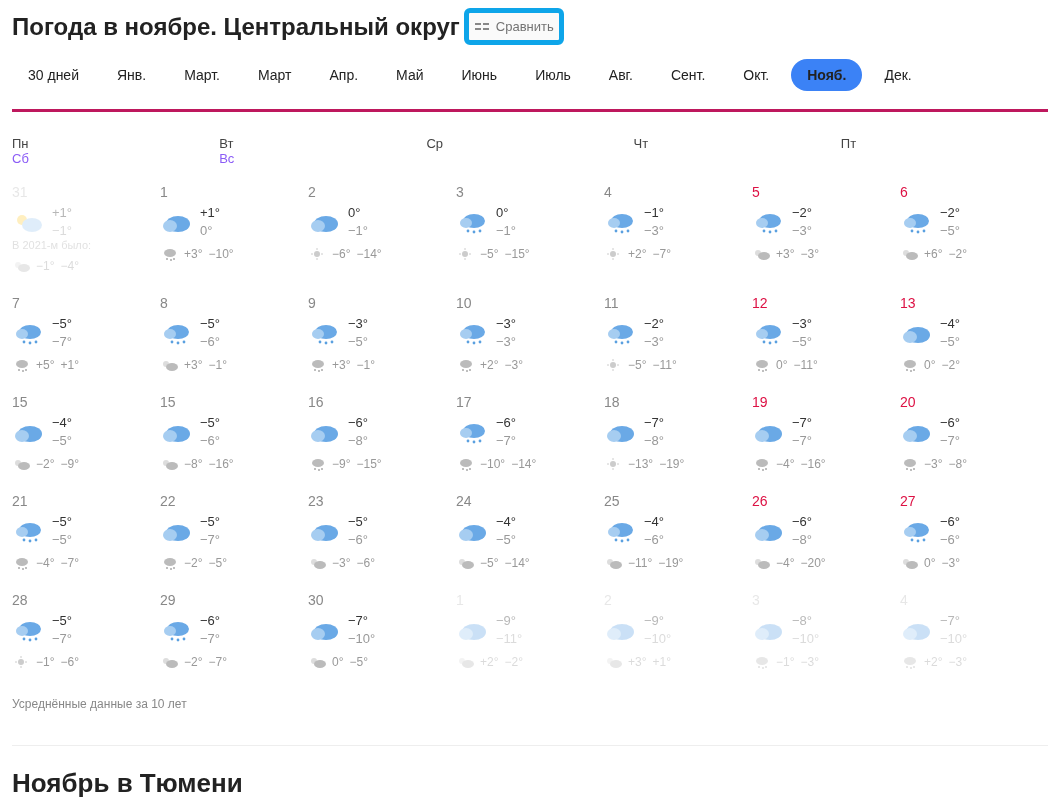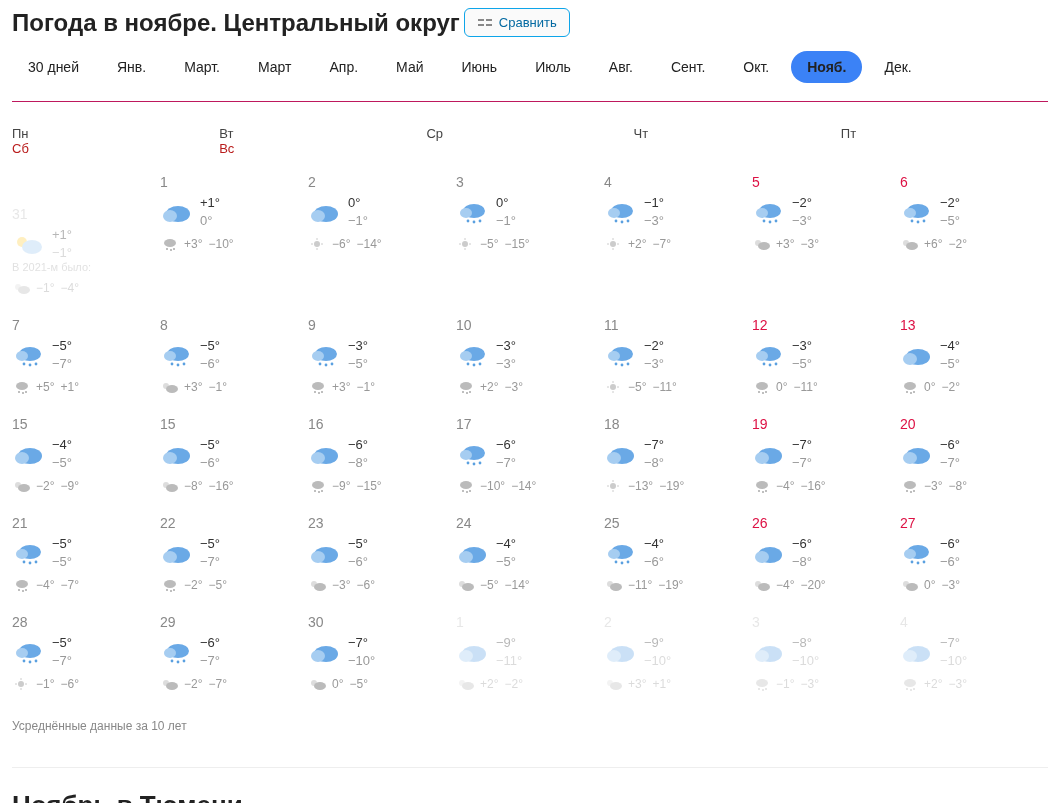--- a/index.html
+++ b/index.html
@@ -1,30 +1,30 @@
 <!DOCTYPE html>
 <html><head>
 <meta charset="utf-8">
 <style>
 * { margin: 0; padding: 0; box-sizing: border-box; }
 body { font-family: Arial, Helvetica, sans-serif; background: #fff; color: #222; width: 1060px; padding: 0 12px; }
 .header { display: flex; align-items: center; gap: 4px; padding: 8px 0 14px 0; }
 .title { font-size: 24px; font-weight: 700; }
-.compare-btn { display: inline-flex; align-items: center; gap: 6px; border: 1px solid #0ea5e9; background: #fafafa; border-radius: 6px; padding: 6px 12px; font-size: 13px; color: #0369a1; cursor: pointer; }
-.months { display: flex; gap: 6px; flex-wrap: wrap; padding-bottom: 18px; border-bottom: 1px solid #be185d; }
+.compare-btn { display: inline-flex; align-items: center; gap: 6px; border: 5px solid #0ea5e9; background: #fafafa; border-radius: 6px; padding: 6px 5px; font-size: 13px; color: #737373; cursor: pointer; }
+.months { display: flex; gap: 6px; flex-wrap: wrap; padding-bottom: 18px; border-bottom: 3px solid #be185d; }
 .month-tab { padding: 8px 16px; border-radius: 999px; font-size: 14px; color: #222; cursor: pointer; }
 .month-tab.active { background: #3b82f6; font-weight: 700; }
 .weekdays { display: grid; grid-template-columns: repeat(5, 1fr); padding: 24px 0 12px 0; }
 .weekday { font-size: 13px; color: #444; }
-.weekday.weekend { color: #b91c1c; }
+.weekday.weekend { color: #8b5cf6; }
 .calendar { display: grid; grid-template-columns: repeat(7, 1fr); gap: 0; }
 .day { padding: 6px 0 16px 0; min-height: 96px; }
 .day.faded { opacity: 0.35; }
 .daynum { font-size: 14px; color: #888; margin-bottom: 4px; }
-.day.pastnote .daynum { color: #bbb; margin-top: 32px; }
+.day.pastnote .daynum { color: #bbb; }
 .day.weekend .daynum { color: #d14; }
 .day.faded .daynum { color: #bbb; }
 .main-line { display: flex; align-items: center; gap: 8px; }
 .temps { font-size: 13px; line-height: 1.35; }
 .t-hi { color: #333; }
 .t-lo { color: #999; }
 .hist-line { display: flex; align-items: center; gap: 6px; margin-top: 8px; font-size: 12px; color: #999; }
 .hist-note { font-size: 11px; color: #aaa; margin-top: 0; }
 .icon { width: 32px; height: 24px; display: inline-block; }
 .icon-sm { width: 18px; height: 14px; display: inline-block; }

